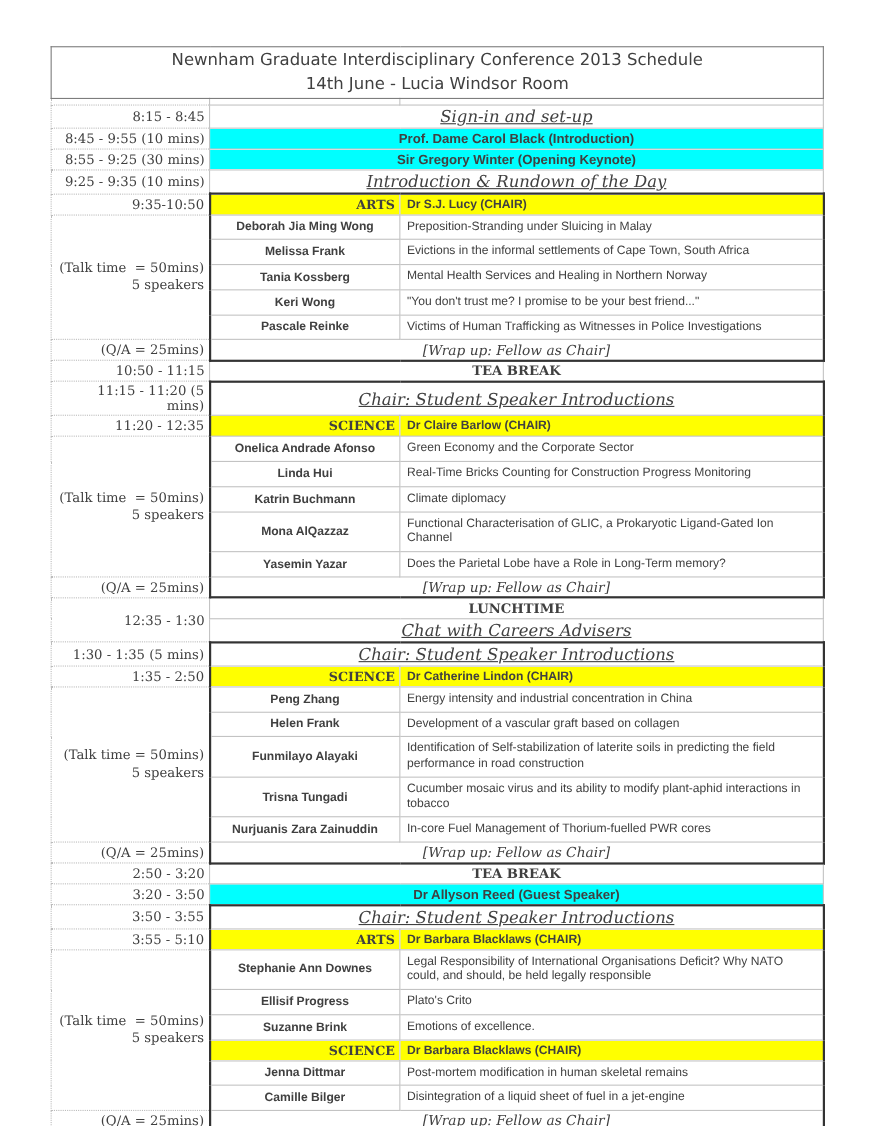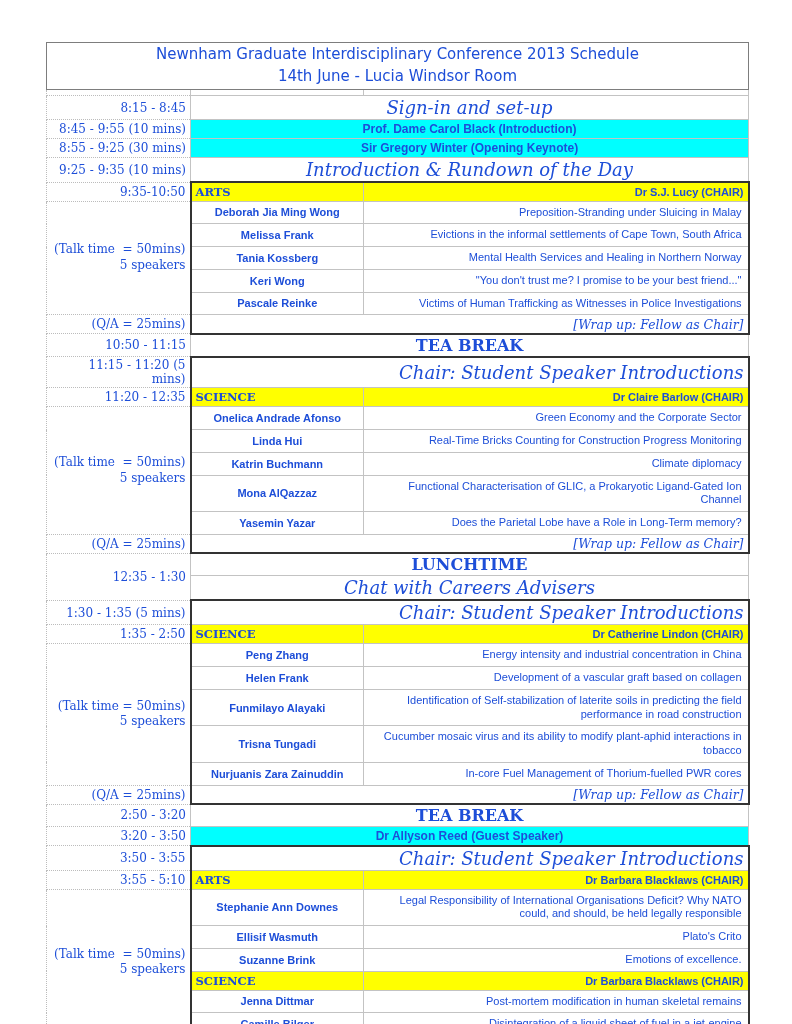--- a/index.html
+++ b/index.html
@@ -1,45 +1,45 @@
 <!DOCTYPE html>
 <html style="--cyan: #00ffff; --yellow: #ffff00;"><head>
 <meta charset="utf-8">
 <style>
   html,body{margin:0;padding:0;background:#fff;}
   .page{position:relative;width:792px;height:1024px;background:#fff;overflow:hidden;
-        font-family:"Liberation Sans",sans-serif;color:#1d4ed8;}
+        font-family:"Liberation Sans",sans-serif;color:#404040;}
   table.sched{position:absolute;left:46px;top:42px;width:702px;border-collapse:collapse;table-layout:fixed;}
   col.c-time{width:144px;} col.c-name{width:173px;} col.c-topic{width:385px;}
   td{border:1px solid #c3c3c3;vertical-align:middle;padding:1px 4px;overflow:hidden;}
   td.title{border:1px solid #7d7d7d;height:44px;text-align:center;
            font-family:"DejaVu Sans",sans-serif;font-size:15px;line-height:1.45;}
   tr.r-spacer{height:6px;} tr.r-spacer td{padding:0;}
   tr{height:19px;}
   tr.r-speaker{height:21px;}
   
   td.t{font-family:"DejaVu Serif",serif;font-size:12px;text-align:right;
        border:1px dotted #bcbcbc;background:#fff;}
   td.talk{white-space:pre-wrap;line-height:1.3;}
   
-  td.note{font-family:"DejaVu Serif",serif;font-style:italic;font-size:18px;text-align:center;}
-  td.brk{font-family:"DejaVu Serif",serif;font-weight:bold;font-size:16px;text-align:center;}
+  td.note{font-family:"DejaVu Serif",serif;font-style:italic;font-size:15px;text-align:center;text-decoration:underline;}
+  td.brk{font-family:"DejaVu Serif",serif;font-weight:bold;font-size:12px;text-align:center;}
   td.cyan{font-family:Liberation Sans, sans-serif;font-weight:bold;font-size:12px;text-align:center;
           background:var(--cyan,#00ffff);}
   td.wrapn{font-family:"DejaVu Serif",serif;font-style:italic;font-size:12.5px;text-align:center;}
-  td.sec{font-family:"DejaVu Serif",serif;font-weight:bold;font-size:11.5px;text-align:left;
+  td.sec{font-family:"DejaVu Serif",serif;font-weight:bold;font-size:11.5px;text-align:right;
          background:var(--yellow,#ffff00);}
   td.chair{font-family:"Liberation Sans",sans-serif;font-weight:bold;font-size:11px;text-align:left;
            padding-left:6px;background:var(--yellow,#ffff00);}
   td.name{font-family:"Liberation Sans",sans-serif;font-weight:bold;font-size:11px;text-align:center;
           padding-top:4px;padding-bottom:4px;}
   td.topic{font-family:"Liberation Sans",sans-serif;font-size:11px;text-align:left;
            padding:4px 6px 4px 6px;line-height:1.25;}
   
-  td.bl{border-left:2px solid #333;} td.br{border-right:2px solid #333;text-align:right;}
+  td.bl{border-left:2px solid #333;} td.br{border-right:2px solid #333;}
   td.bt{border-top:2px solid #333;} td.bb{border-bottom:2px solid #333;}
 </style>
 </head>
 <body>
 
 <div class="page">
   <table class="sched">
     <colgroup>
       <col class="c-time">
         <col class="c-name">
@@ -200,21 +200,21 @@
           <td class="t">3:55 - 5:10</td>
           <td class="sec bl">ARTS</td>
           <td class="chair br">Dr Barbara Blacklaws (CHAIR)</td>
         </tr>
         <tr class="r-speaker">
           <td class="t talk" rowspan="6">(Talk time  = 50mins) 5 speakers</td>
           <td class="name bl">Stephanie Ann Downes</td>
           <td class="topic br">Legal Responsibility of International Organisations Deficit? Why NATO could, and should, be held legally responsible</td>
         </tr>
         <tr class="r-speaker">
-          <td class="name bl">Ellisif Wasmuth</td>
+          <td class="name bl">Ellisif Progress</td>
           <td class="topic br">Plato's Crito</td>
         </tr>
         <tr class="r-speaker">
           <td class="name bl">Suzanne Brink</td>
           <td class="topic br">Emotions of excellence.</td>
         </tr>
         <tr class="r-header_mid">
           <td class="sec bl">SCIENCE</td>
           <td class="chair br">Dr Barbara Blacklaws (CHAIR)</td>
         </tr>

